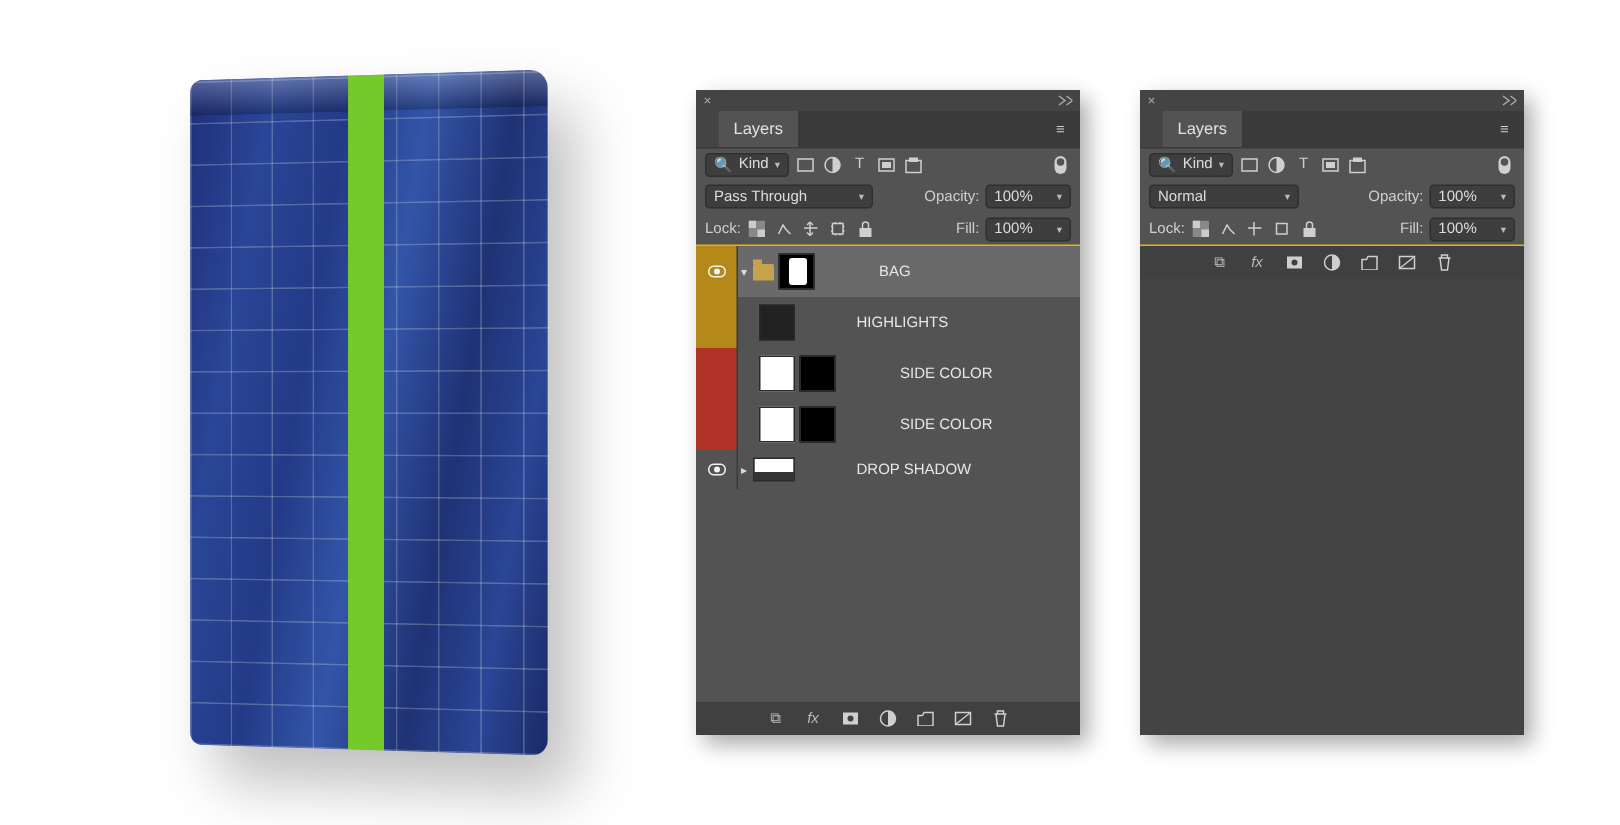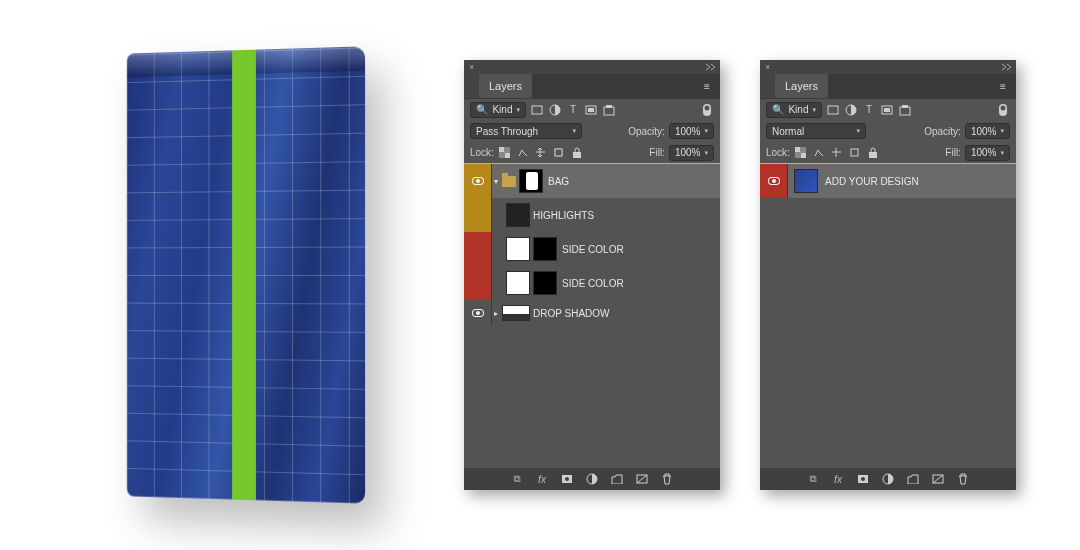--- a/index.html
+++ b/index.html
@@ -125,21 +125,21 @@
   color: #cfcfcf;
 }
 .spacer { flex: 1; }
 .label { color: #cfcfcf; }
 .pct {
   background: #3e3e3e;
   border: 1px solid #2f2f2f;
   color: #ddd;
   height: 16px;
   padding: 0 5px;
-  display: flex; align-items: center; gap: 4px;
+  display: flex; align-items: center; gap: 16px;
   border-radius: 3px;
 }
 .layers {
   flex: 1;
   background: #535353;
   overflow: hidden;
   position: relative;
 }
 .layer {
   height: 34px;
@@ -217,21 +217,21 @@
 }
 .smart-badge {
   width: 10px; height: 10px;
   background: #3a6fb0;
   border: 1px solid #fff;
   border-radius: 1px;
   margin-right: 3px;
   align-self: flex-end;
   margin-bottom: 3px;
 }
-.lname { color: #e6e6e6; font-size: 10px; }
+.lname { color: #e6e6e6; font-size: 10px; margin-left: 38px; }
 .bottom {
   height: 22px;
   background: #404040;
   display: flex;
   align-items: center;
   justify-content: center;
   gap: 13px;
   color: #b9b9b9;
 }
 .bottom .ico { width: 12px; height: 12px; display:flex;align-items:center;justify-content:center;}
@@ -524,31 +524,20 @@
         </svg>
       </span>
     <span class="spacer"></span>
     <span class="label">Fill:</span>
     <div class="pct">
         <span>100%</span>
         <span class="chev">▾</span>
       </div>
   </div>
 
-  <div class="layers">
-    <div class="layer selected">
-      <div class="vis red" 804="">
-          <div class="eye"></div>
-        </div>
-      <div style="width:6px"></div>
-      <div class="thumb blue"></div>
-      <div style="width:4px"></div>
-      <span class="lname">ADD YOUR DESIGN</span>
-    </div>
-  </div>
 
   <div class="bottom">
     <span class="ico">⧉</span>
     <span class="ico" style="font-style:italic;font-size:10px">fx</span>
     <span class="ico">
         <svg width="12" height="10">
           <rect x="1" y="1" width="10" height="8" fill="#cfcfcf"></rect>
           <circle cx="6" cy="5" r="2" fill="#404040"></circle>
         </svg>
       </span>

